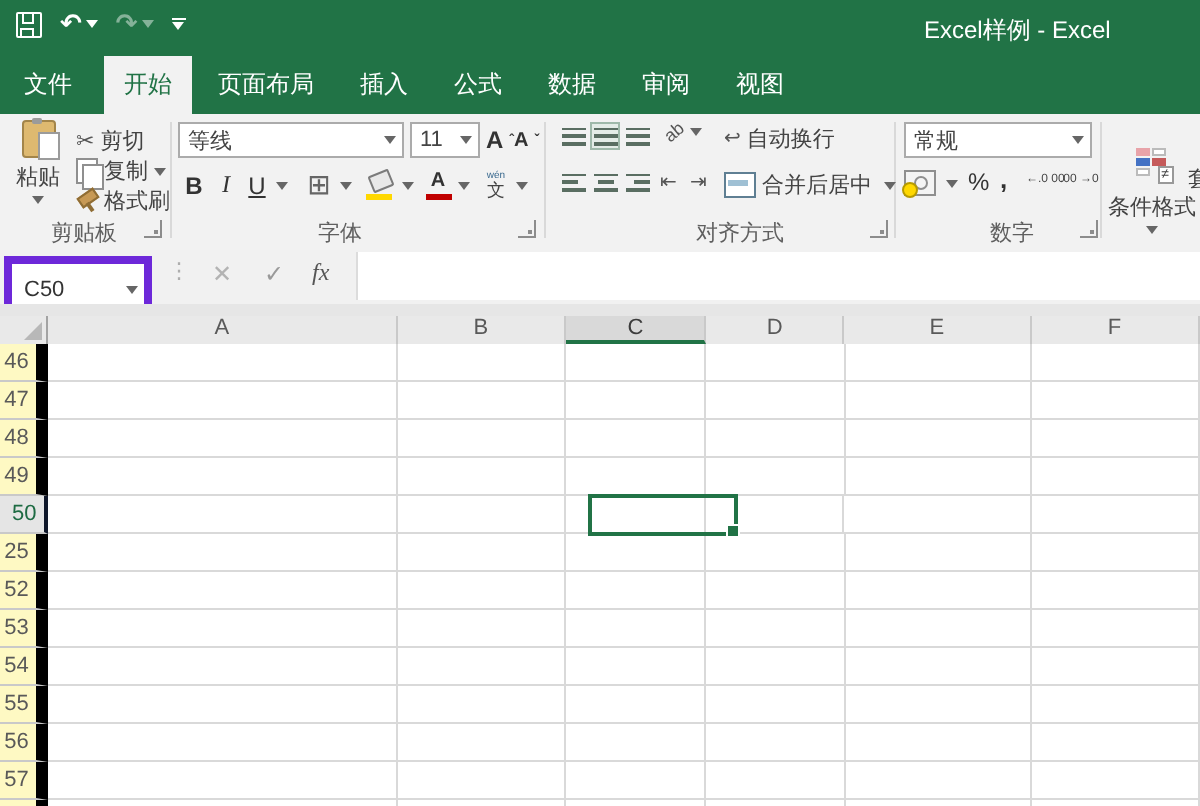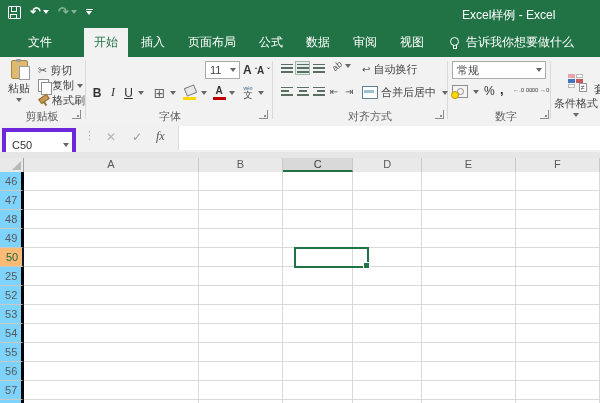--- a/index.html
+++ b/index.html
@@ -17,21 +17,21 @@
   .savebox{width:11px;height:11px;border:1.5px solid #fff;border-radius:1px;position:relative;}
   .savebox:before{content:"";position:absolute;left:2px;top:0;width:4px;height:4px;border:1px solid #fff;border-top:none;}
   .savebox:after{content:"";position:absolute;left:1px;bottom:0;width:5px;height:3px;border:1px solid #fff;border-bottom:none;}
   .qcust{display:flex;flex-direction:column;align-items:center;gap:1px;}
   .qcust .bar{width:7px;height:1px;background:#fff;}
   .wintitle{position:absolute;left:462px;top:7px;font-size:12px;color:#fff;white-space:nowrap;}
   
   .tabrow{position:absolute;left:0;top:28px;right:0;height:29px;background:#217346;display:flex;align-items:stretch;color:#fff;font-size:12px;}
   #tabs{display:flex;align-items:stretch;}
   .tab{display:flex;align-items:center;padding:0 10px;margin-left:3px;cursor:default;white-space:nowrap;}
-  .tab:first-child{margin-left:0;padding:0 28px;}
+  .tab:first-child{margin-left:0;padding:0 12px;}
   .tab.active{background:#f2f2f2;color:#217346;margin-left:4px;}
   .tellme{display:flex;align-items:center;gap:6px;margin-left:14px;white-space:nowrap;}
   .bulb{width:12px;height:12px;position:relative;}
   .bulb:before{content:"";position:absolute;left:2px;top:0;width:7px;height:7px;border:1px solid #fff;border-radius:50%;}
   .bulb:after{content:"";position:absolute;left:4.5px;bottom:0;width:2px;height:3px;border:1px solid #fff;border-top:none;}
   
   .ribbon{position:absolute;left:0;top:57px;right:0;height:68px;background:#f2f2f2;border-bottom:1px solid #cfcfcf;}
   .gsep{position:absolute;top:4px;height:58px;width:1px;background:#d9d9d9;}
   .glabel{position:absolute;top:52px;font-size:11px;color:#5f5f5f;text-align:center;white-space:nowrap;}
   .lau{position:absolute;top:53px;width:8px;height:8px;border-right:1px solid #8c8c8c;border-bottom:1px solid #8c8c8c;}
@@ -94,22 +94,22 @@
   
   .spacer{position:absolute;left:0;top:152px;right:0;height:6px;background:#e6e6e6;}
   
   .colheaders{position:absolute;left:0;top:158px;right:0;height:14px;background:#e9e9e9;border-bottom:1px solid #a3a3a3;display:flex;}
   .corner{width:25px;height:14px;border-right:1px solid #a3a3a3;position:relative;box-sizing:border-box;}
   .corner:after{content:"";position:absolute;right:2px;bottom:2px;width:0;height:0;border-left:9px solid transparent;border-bottom:9px solid #b8b8b8;}
   .colh{height:14px;box-sizing:border-box;border-right:1px solid #c9c9c9;text-align:center;line-height:13px;color:#595959;font-size:11px;}
   .colh.sel{background:#d9d9d9;border-bottom:2px solid #217346;color:#3c3c3c;}
   #gridbody{position:absolute;left:0;top:172px;right:0;bottom:0;background:#fff;overflow:hidden;}
   .grow{display:flex;height:19px;box-sizing:border-box;}
-  .rowh{width:25px;box-sizing:border-box;background:#7dd3fc;border-right:3px solid #000000;border-bottom:1px solid #c9c9c9;color:#595959;text-align:right;padding-right:4px;line-height:18px;font-size:11px;}
-  .rowh.sel{background:#fdba74;color:#1e6b43;border-right:2px solid #0f172a;}
+  .rowh{width:25px;box-sizing:border-box;background:#fef9c3;border-right:6px solid #000000;border-bottom:1px solid #c9c9c9;color:#595959;text-align:right;padding-right:4px;line-height:18px;font-size:11px;}
+  .rowh.sel{background:#e5e5e5;color:#1e6b43;border-right:2px solid #0f172a;}
   .cell{box-sizing:border-box;border-right:1px solid #d9d9d9;border-bottom:1px solid #d9d9d9;background:#fff;}
   .selbox{position:absolute;border:2px solid #217346;box-sizing:border-box;background:transparent;}
   .selbox .handle{position:absolute;right:-3px;bottom:-3px;width:5px;height:5px;background:#217346;border:1px solid #fff;}
 </style>
 </head>
 <body>
 
 <div id="app">
 
   <div class="titlebar">
@@ -130,31 +130,27 @@
         <span class="cv cvw"></span>
       </span>
     </div>
     <div class="wintitle">Excel样例 - Excel</div>
   </div>
 
   <div class="tabrow">
     <div id="tabs">
         <div class="tab">文件</div>
         <div class="tab active">开始</div>
+        <div class="tab">页面布局</div>
         <div class="tab">插入</div>
-        <div class="tab">页面布局</div>
         <div class="tab">公式</div>
         <div class="tab">数据</div>
         <div class="tab">审阅</div>
         <div class="tab">视图</div>
       </div>
-    <div class="tellme">
-      <span class="bulb"></span>
-      <span>告诉我你想要做什么</span>
-    </div>
   </div>
 
   <div class="ribbon">
     <div class="gsep" style="left:85px"></div>
     <div class="gsep" style="left:272px"></div>
     <div class="gsep" style="left:447px"></div>
     <div class="gsep" style="left:550px"></div>
 
     <div class="bigbtn" style="left:3px;top:3px;width:32px;">
       <span class="ic-paste"></span>
@@ -170,20 +166,26 @@
       <span>复制</span>
       <span class="cv"></span>
     </div>
     <div class="smallbtn" style="left:38px;top:36px;">
       <span class="ic-brush"></span>
       <span>格式刷</span>
     </div>
     <div class="glabel" style="left:8px;width:68px;">剪贴板</div>
     <div class="lau" style="left:72px;"></div>
 
+    <div class="combo" style="left:89px;top:4px;width:113px;">
+      <span class="val">等线</span>
+      <span class="dd">
+          <span class="cv"></span>
+        </span>
+    </div>
     <div class="combo" style="left:205px;top:4px;width:35px;">
       <span class="val">11</span>
       <span class="dd">
           <span class="cv"></span>
         </span>
     </div>
     <div class="smallbtn" style="left:243px;top:6px;font-size:12px;font-weight:bold;color:#333;">
       <span>A</span>
         <span style="font-size:7px;vertical-align:super;">ˆ</span>
     </div>

